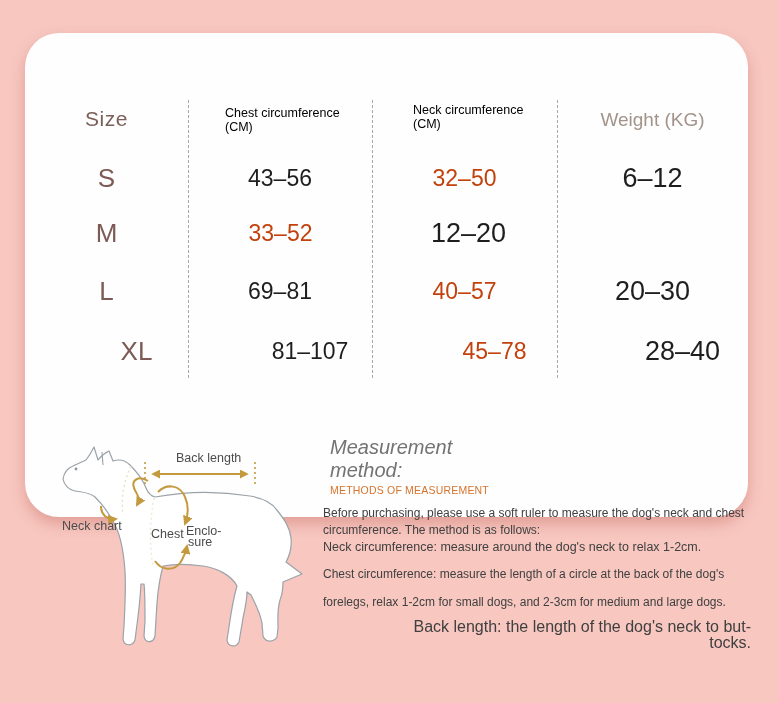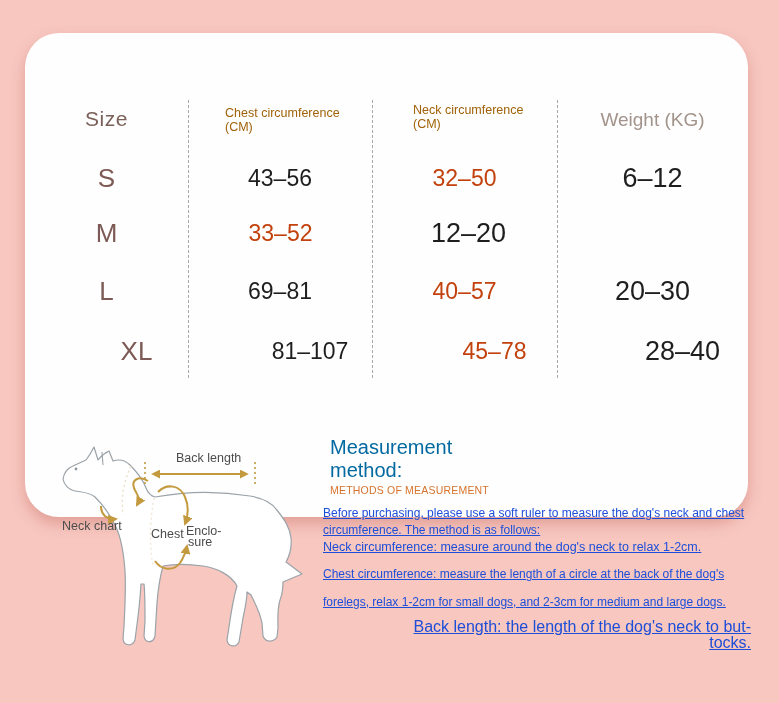--- a/index.html
+++ b/index.html
@@ -11,36 +11,36 @@
   .card{
     position:absolute;left:25px;top:33px;width:723px;height:484px;
     background:#fefefe;border-radius:34px;
     box-shadow:0 7px 14px rgba(199,110,99,.45);
   }
   
   .divider{position:absolute;top:67px;height:278px;width:0;border-left:1px dashed #a8a8a8;}
   .div1{left:163px;} .div2{left:347px;} .div3{left:532px;}
   .hdr-size{position:absolute;left:0;top:74px;width:163px;text-align:center;
     font-size:21px;color:#7a6058;letter-spacing:.5px;}
-  .hdr-sub{position:absolute;font-size:12.5px;line-height:14px;color:#a16207;}
+  .hdr-sub{position:absolute;font-size:12.5px;line-height:14px;color:#000000;}
   .hdr-chest{left:200px;top:73px;} .hdr-neck{left:388px;top:70px;}
   .hdr-weight{position:absolute;left:532px;top:76px;width:191px;text-align:center;
     font-size:19px;color:#a2938b;}
   .trow{position:absolute;left:0;width:723px;height:55px;display:flex;align-items:center;}
   .row-s{top:118px;} .row-m{top:173px;} .row-l{top:231px;} .row-xl{top:291px;padding-left:30px;}
   .c0{width:163px;text-align:center;font-size:26px;color:#7d5a55;}
   .c1{width:184px;text-align:center;font-size:23px;color:#1e1e1e;}
   .c2{width:185px;text-align:center;font-size:23px;color:#c2410c;}
   .c3{width:191px;text-align:center;font-size:27px;color:#1e1e1e;}
   
   .mm-title{position:absolute;left:305px;top:403px;font-size:20px;line-height:23px;
-    color:#0369a1;}
+    color:#737373;font-style:italic;}
   .mm-sub{position:absolute;left:305px;top:451px;font-size:10.5px;font-weight:normal;
     color:#d6732c;letter-spacing:.2px;}
-  .mm-p{position:absolute;left:298px;width:428px;color:#1d4ed8;text-decoration:underline;}
+  .mm-p{position:absolute;left:298px;width:428px;color:#404040;}
   .p1{top:472px;font-size:12px;line-height:17px;}
   .p2{top:507px;font-size:12.5px;}
   .p3{top:534px;font-size:12px;}
   .p4{top:562px;font-size:12px;}
   .p5{top:586px;font-size:16px;line-height:16px;text-align:right;}
   
   .dog-wrap{position:absolute;left:20px;top:402px;width:280px;height:250px;}
   .dog-wrap svg{display:block;}
   svg text{font-family:"Liberation Sans", sans-serif;fill:#4c4c4c;font-size:12.5px;}
 </style>

